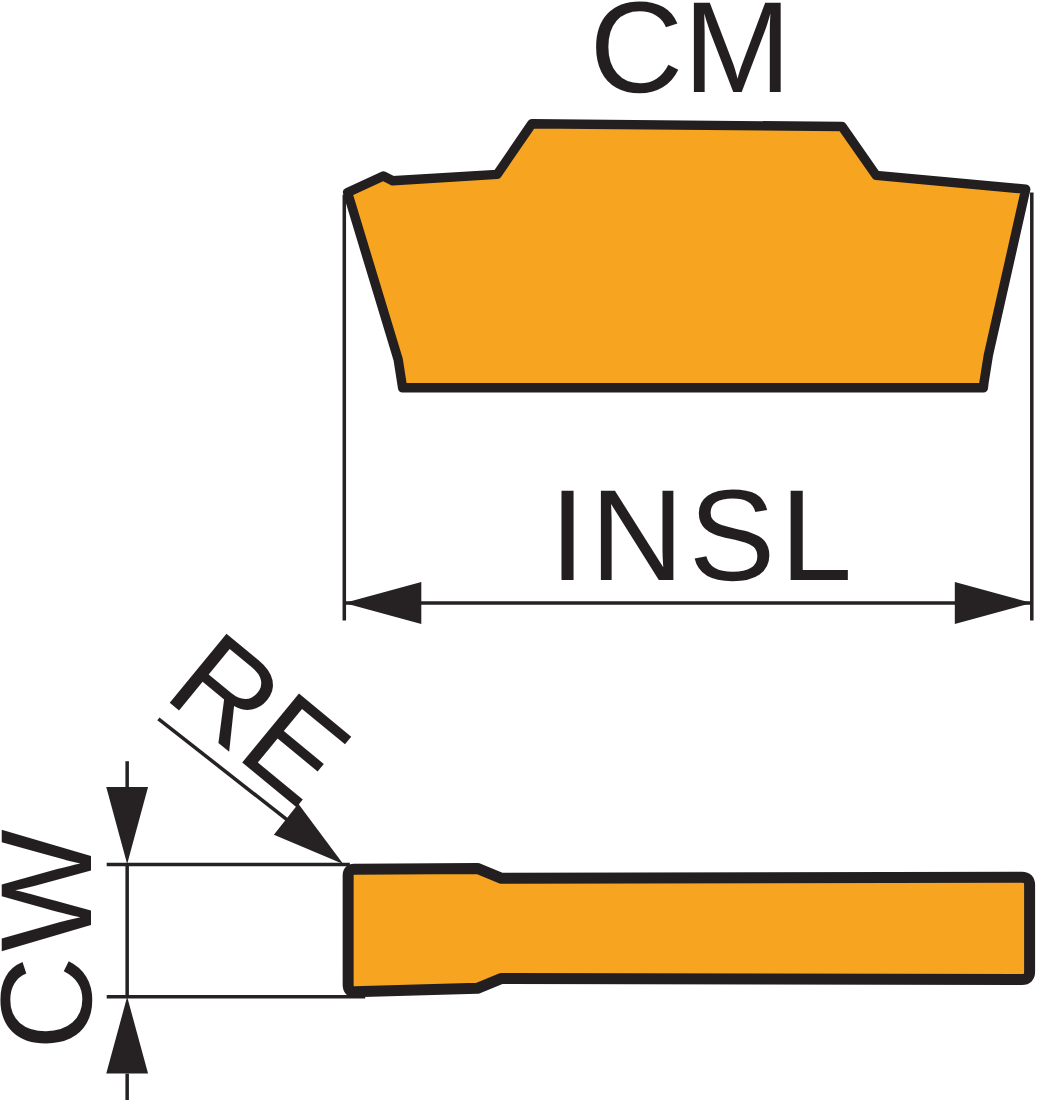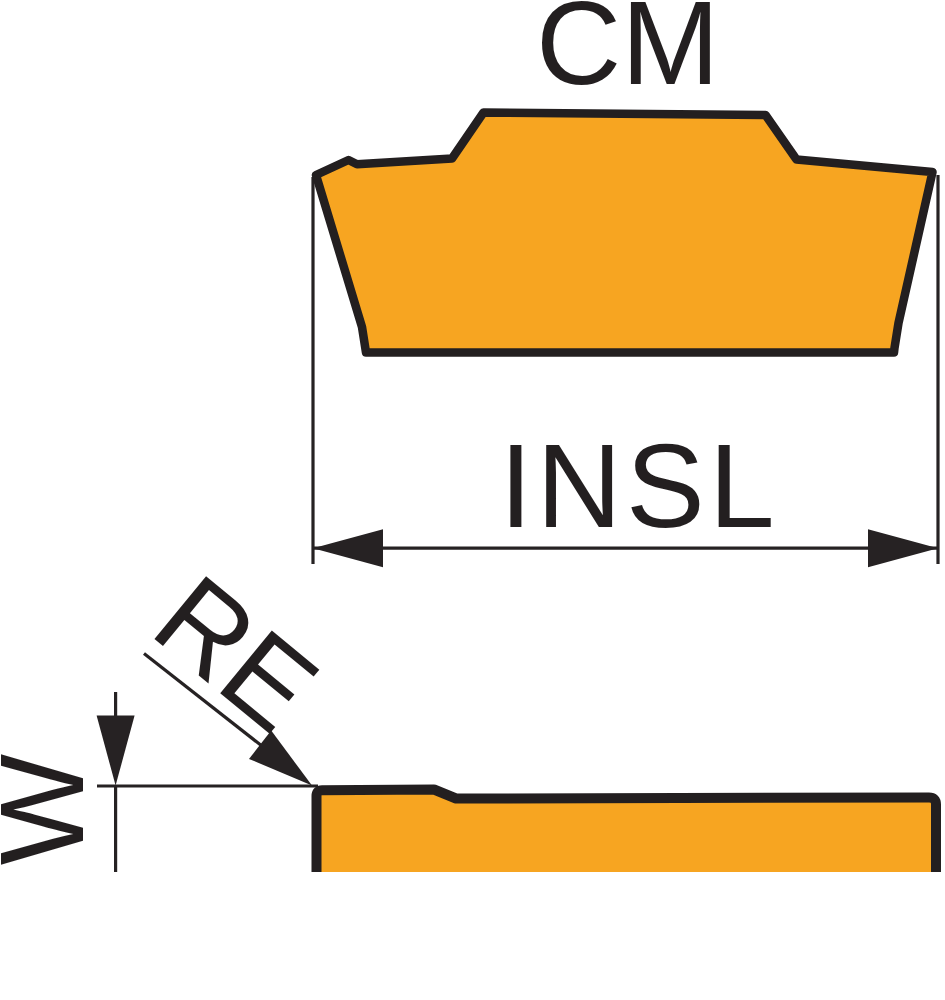--- a/index.html
+++ b/index.html
@@ -1,16 +1,16 @@
 <!DOCTYPE html>
 <html><head>
 <meta charset="utf-8">
 <style>
   html,body{margin:0;padding:0;background:#ffffff;}
-  #c{position:relative;width:945px;height:872px;overflow:hidden;}
+  #c{position:relative;width:945px;height:1000px;overflow:hidden;}
   svg{display:block;}
   text{font-family:"Liberation Sans", sans-serif;fill:#231F20;}
 </style>
 </head>
 <body>
 <div id="c">
 <svg width="945" height="1000" viewBox="0 0 945 1000" xmlns="http://www.w3.org/2000/svg">
   <rect x="0" y="0" width="945" height="1000" fill="#ffffff"></rect>
 
   <g stroke="#262223" stroke-width="3.2" fill="none">

